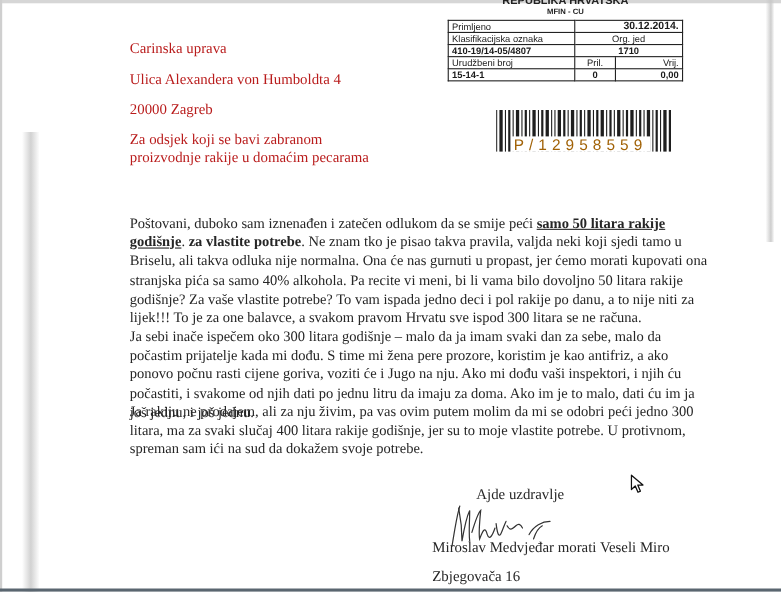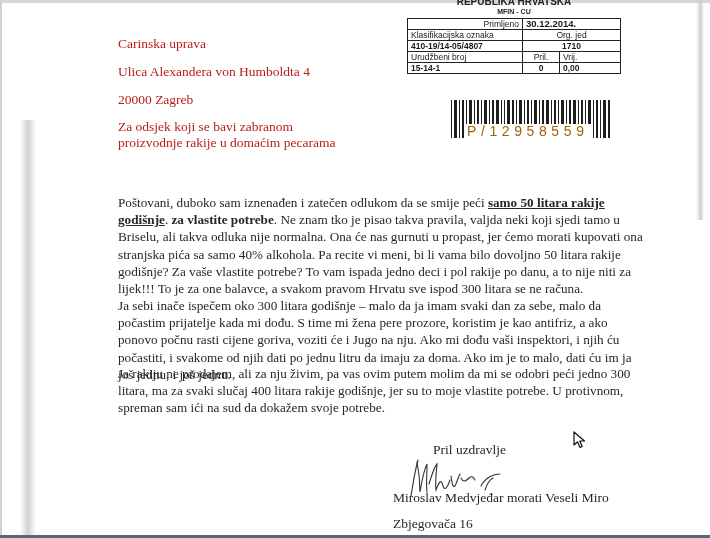--- a/index.html
+++ b/index.html
@@ -27,21 +27,21 @@
     position:absolute; left:406px; width:216px; text-align:center;
     font-family:"Liberation Sans", "DejaVu Sans", sans-serif; font-weight:bold; color:#222;
   }
   table.stamp {
     position:absolute; left:407px; top:18px; width:214px;
     border-collapse:collapse;
     font-family:"Liberation Sans", "DejaVu Sans", sans-serif;
     font-size:8.5px; color:#1a1a1a;
   }
   table.stamp td { border:1px solid #222; padding:0 3px; height:10px; line-height:10px; white-space:nowrap; }
-  table.stamp td.r { text-align:left; }
+  table.stamp td.r { text-align:right; }
   table.stamp td.c { text-align:center;margin-left:16px; }
   table.stamp td.b { font-weight:bold; }
 
   .barcode { position:absolute; left:451px; top:100px; width:160px; height:38px; }
   .barcode-text {
     position:absolute; left:465px; top:124px;
     font-family:"Liberation Sans", "DejaVu Sans", sans-serif; font-size:14px;
     letter-spacing:4.6px; color:#a16207; background:#fff; padding:0 2px; line-height:14px;
   }
 
@@ -71,21 +71,21 @@
   <div class="addr" style="top:119px;">Za odsjek koji se bavi zabranom</div>
   <div class="addr" style="top:135px;">proizvodnje rakije u domaćim pecarama</div>
 </div>
 
 <div>
   <div class="stamp-head" style="top:-3px; font-size:10px; line-height:10px;">REPUBLIKA HRVATSKA</div>
   <div class="stamp-head" style="top:8px; font-size:7px; line-height:8px;">MFIN - CU</div>
   <table class="stamp">
     <tbody>
         <tr>
-      <td style="width:108px;text-align:right;">Primljeno</td>
+      <td style="width:108px;">Primljeno</td>
       <td colspan="2" class="r b" style="font-size:9.5px;">30.12.2014.</td>
     </tr>
     <tr>
       <td>Klasifikacijska oznaka</td>
       <td colspan="2" class="c">Org. jed</td>
     </tr>
     <tr>
       <td class="b">410-19/14-05/4807</td>
       <td colspan="2" class="c b">1710</td>
     </tr>
@@ -153,21 +153,21 @@
 
 <div class="body-text" style="top:194px;">
   <span>Poštovani, duboko sam iznenađen i zatečen odlukom da se smije peći </span><b class="u">samo 50 litara rakije godišnje</b><span>.</span>
   <b>za vlastite potrebe</b><span>. Ne znam tko je pisao takva pravila, valjda neki koji sjedi tamo u Briselu, ali takva odluka nije normalna. Ona će nas gurnuti u propast, jer ćemo morati kupovati ona stranjska pića sa samo 40% alkohola. Pa recite vi meni, bi li vama bilo dovoljno 50 litara rakije godišnje? Za vaše vlastite potrebe? To vam ispada jedno deci i pol rakije po danu, a to nije niti za lijek!!! To je za one balavce, a svakom pravom Hrvatu sve ispod 300 litara se ne računa.</span>
 </div>
 
 <div class="body-text" style="top:297px;">Ja sebi inače ispečem oko 300 litara godišnje – malo da ja imam svaki dan za sebe, malo da počastim prijatelje kada mi dođu. S time mi žena pere prozore, koristim je kao antifriz, a ako ponovo počnu rasti cijene goriva, voziti će i Jugo na nju. Ako mi dođu vaši inspektori, i njih ću počastiti, i svakome od njih dati po jednu litru da imaju za doma. Ako im je to malo, dati ću im ja još jednu, i još jednu.</div>
 
 <div class="body-text" style="top:365px;">Ja rakiju ne prodajem, ali za nju živim, pa vas ovim putem molim da mi se odobri peći jedno 300 litara, ma za svaki slučaj 400 litara rakije godišnje, jer su to moje vlastite potrebe. U protivnom, spreman sam ići na sud da dokažem svoje potrebe.</div>
 
-<div class="closing" style="left:433px; top:442px;">Pril uzdravlje</div>
+<div class="closing" style="left:433px; top:442px;">Ajde uzdravlje</div>
 
 <svg class="signature" viewBox="0 0 120 42">
   <g fill="none" stroke="#333" stroke-width="1.1" stroke-linecap="round">
     <path d="M6 40 C 8 28, 10 14, 13 4"></path>
     <path d="M12 6 C 14 16, 15 26, 15 36 C 17 24, 20 12, 22 8 C 22 18, 21 28, 22 36"></path>
     <path d="M24 28 C 27 18, 30 10, 32 8 C 31 18, 30 28, 31 34 C 34 26, 36 22, 38 30 C 40 36, 43 30, 45 24"></path>
     <path d="M46 20 C 47 28, 48 32, 50 30 C 52 26, 53 22, 55 18"></path>
     <path d="M56 22 C 58 26, 60 26, 64 22 C 66 20, 68 20, 70 24"></path>
     <path d="M76 30 C 80 22, 88 18, 95 18"></path>
     <path d="M80 34 C 82 28, 84 24, 88 22"></path>

